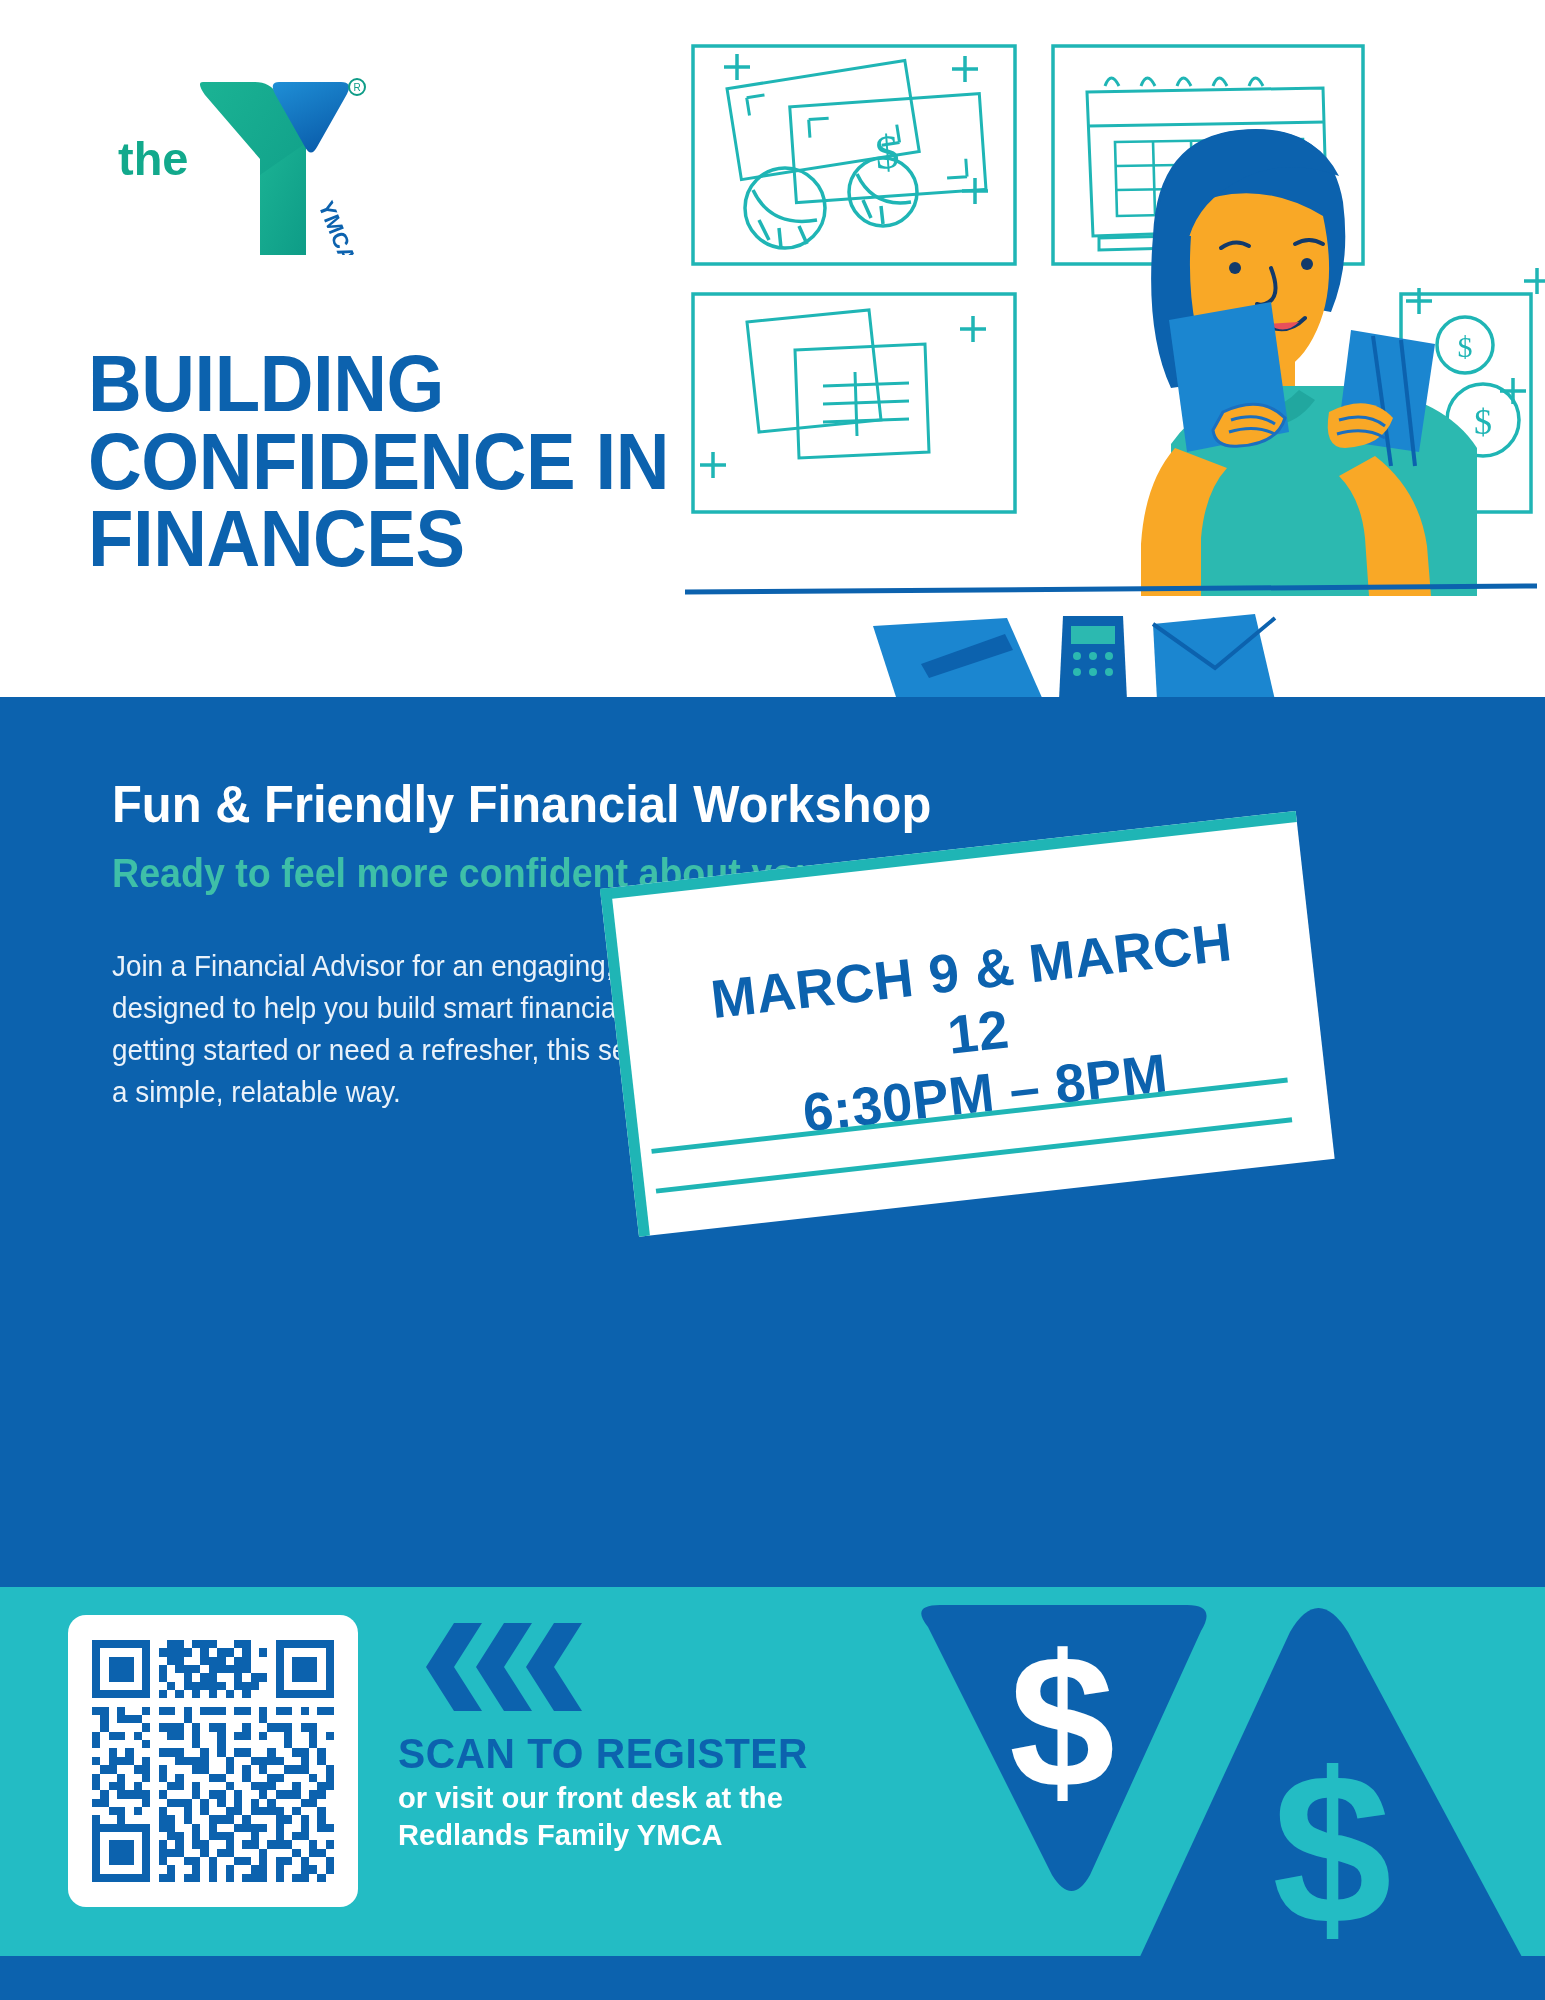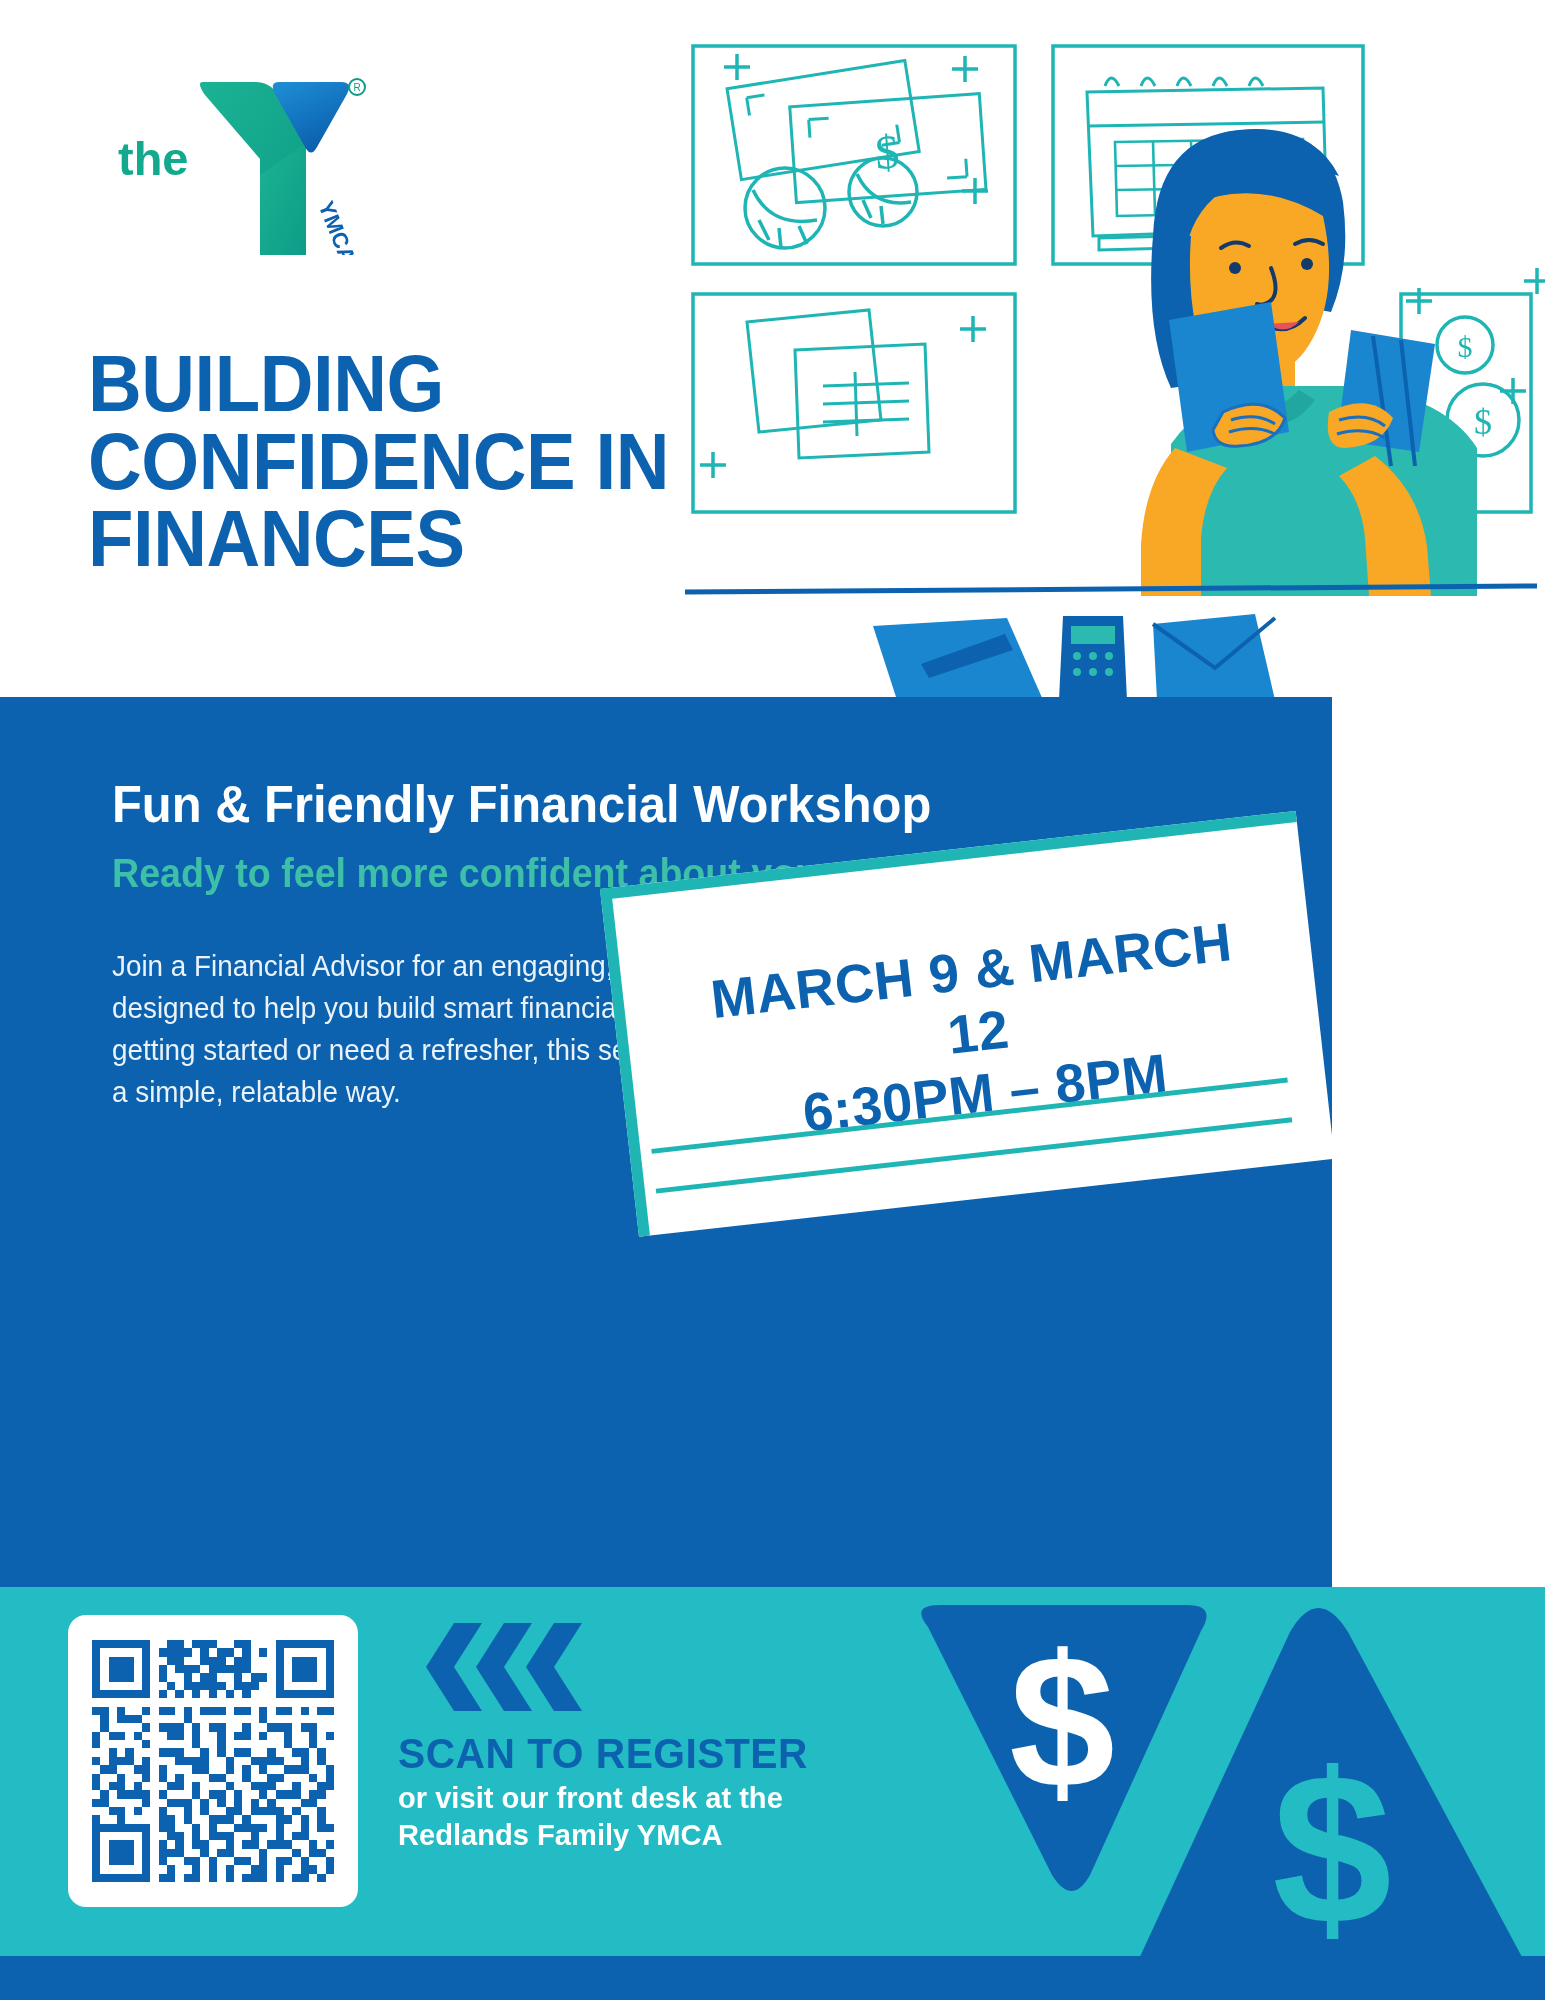--- a/index.html
+++ b/index.html
@@ -29,21 +29,21 @@
     transform:scaleX(0.93); transform-origin:left top;
   }
   .headline .ln { display:block; white-space:nowrap; }
 
   
   .illus { position:absolute; left:675px; top:0px; width:870px; height:697px; }
   .illus svg { width:100%; height:100%; display:block; }
 
   
   .blue-band {
-    position:absolute; left:0; top:697px; width:1332px; height:890px;
+    position:absolute; left:0; top:697px; width:1545px; height:890px;
     background:#0C62AE; overflow:hidden;
   }
   .h2 {
     position:absolute; left:112px; top:80px;
     color:#ffffff; font-weight:bold; font-size:52px; line-height:1.05;
     transform:scaleX(0.94); transform-origin:left top; white-space:nowrap;
   }
   .h3 {
     position:absolute; left:112px; top:155px;
     color:#3EBFA8; font-weight:bold; font-size:40px; line-height:1.05;

